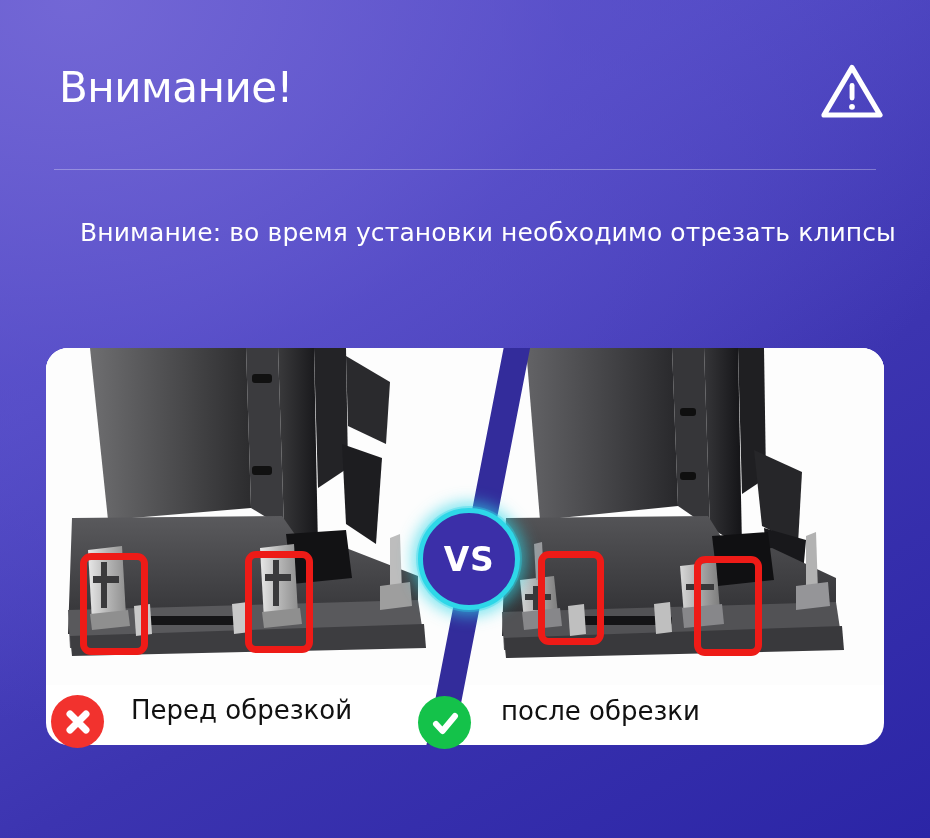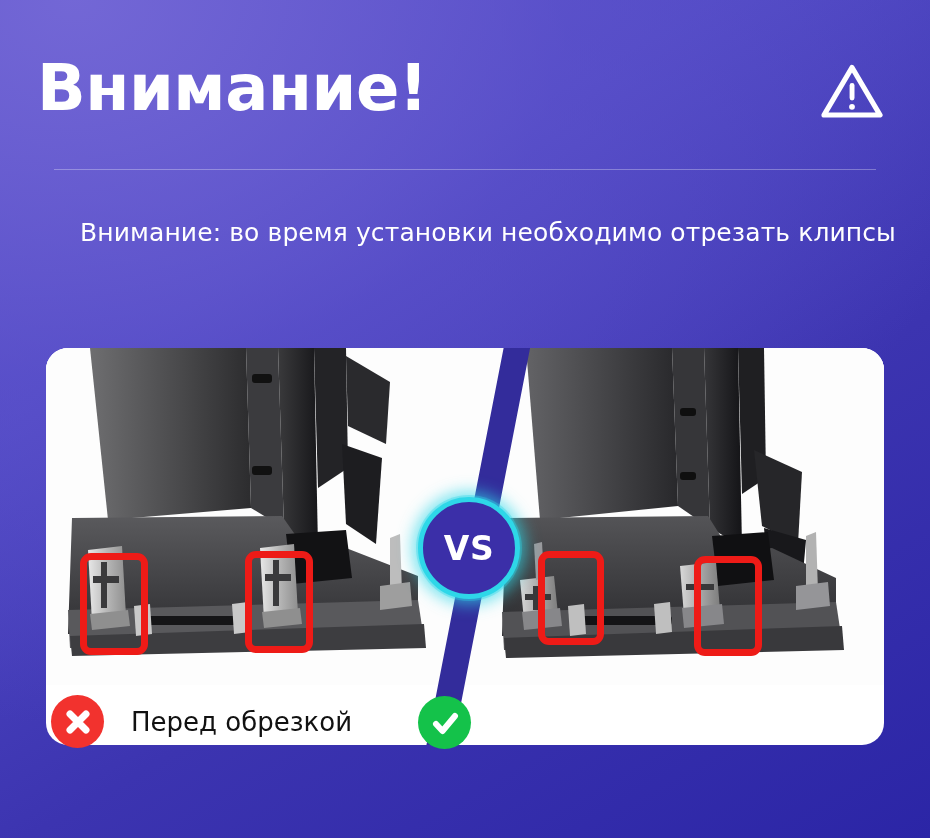--- a/index.html
+++ b/index.html
@@ -11,23 +11,23 @@
   #stage{
     position:relative;width:930px;height:838px;overflow:hidden;
     background:
       radial-gradient(140% 120% at 8% 0%, rgba(116,104,214,0.95) 0%, rgba(95,84,205,0.55) 38%, rgba(0,0,0,0) 72%),
       linear-gradient(150deg,#5E55CB 0%, #5049C4 30%, #3C34B0 62%, #2B25A6 100%);
   }
 
   
   #header{position:absolute;left:0;top:0;width:930px;height:176px;}
   #title{
-    position:absolute;left:37px;top:52px;
-    color:#ffffff;font-size:64px;line-height:72px;
-    font-weight:700;letter-spacing:-0.5px;
+    position:absolute;left:59px;top:52px;
+    color:#ffffff;font-size:42px;line-height:72px;
+    font-weight:400;letter-spacing:-0.5px;
     font-family:"DejaVu Sans","Liberation Sans",sans-serif;
     white-space:nowrap;
   }
   #warn-icon{position:absolute;right:46px;top:62px;width:64px;height:60px;}
 
   #hr{
     position:absolute;left:54px;top:169px;width:822px;height:1px;
     background:rgba(255,255,255,0.30);
   }
 
@@ -56,36 +56,36 @@
 
   
   #divider{
     position:absolute;left:418px;top:-30px;width:26px;height:470px;
     background:#332C9B;border-radius:14px;
     transform:rotate(11deg);transform-origin:50% 50%;
   }
 
   
   #vs{
-    position:absolute;left:418px;top:497px;width:92px;height:92px;
+    position:absolute;left:418px;top:508px;width:92px;height:92px;
     border-radius:50%;
     background:#3B2FA8;
     border:5px solid #2ED7E8;
     box-shadow:0 0 16px 5px rgba(46,215,232,0.70),
                0 0 0 2px rgba(46,215,232,0.35);
     display:flex;align-items:center;justify-content:center;
     z-index:6;
   }
   #vs span{
     color:#ffffff;font-size:33px;font-weight:700;letter-spacing:0.5px;
     font-family:"DejaVu Sans","Liberation Sans",sans-serif;
   }
 
   
-  .cap{position:absolute;display:flex;align-items:center;z-index:5;}
+  .cap{position:absolute;display:flex;z-index:5;}
   #cap-before{left:51px;top:695px;}
   #cap-after{left:418px;top:696px;}
   .badge{width:53px;height:53px;border-radius:50%;flex:0 0 auto;
          display:flex;align-items:center;justify-content:center;}
   .badge.bad{background:#F2322E;}
   .badge.good{background:#14C24A;}
   .cap-text{
     margin-left:27px;color:#111111;font-size:26px;font-weight:500;
     font-family:"DejaVu Sans","Liberation Sans",sans-serif;white-space:nowrap;
   }
@@ -260,15 +260,16 @@
     </div>
     <div class="cap-text">Перед обрезкой</div>
   </div>
 
   <div class="cap" id="cap-after">
     <div class="badge good">
       <svg viewBox="0 0 40 40" width="40" height="40">
         <path d="M11 21 L17.5 28 L30 13" stroke="#ffffff" stroke-width="6" fill="none" stroke-linecap="round" stroke-linejoin="round"></path>
       </svg>
     </div>
+    <div class="cap-text">после обрезки</div>
   </div>
 
 </div>
 
 </body></html>

